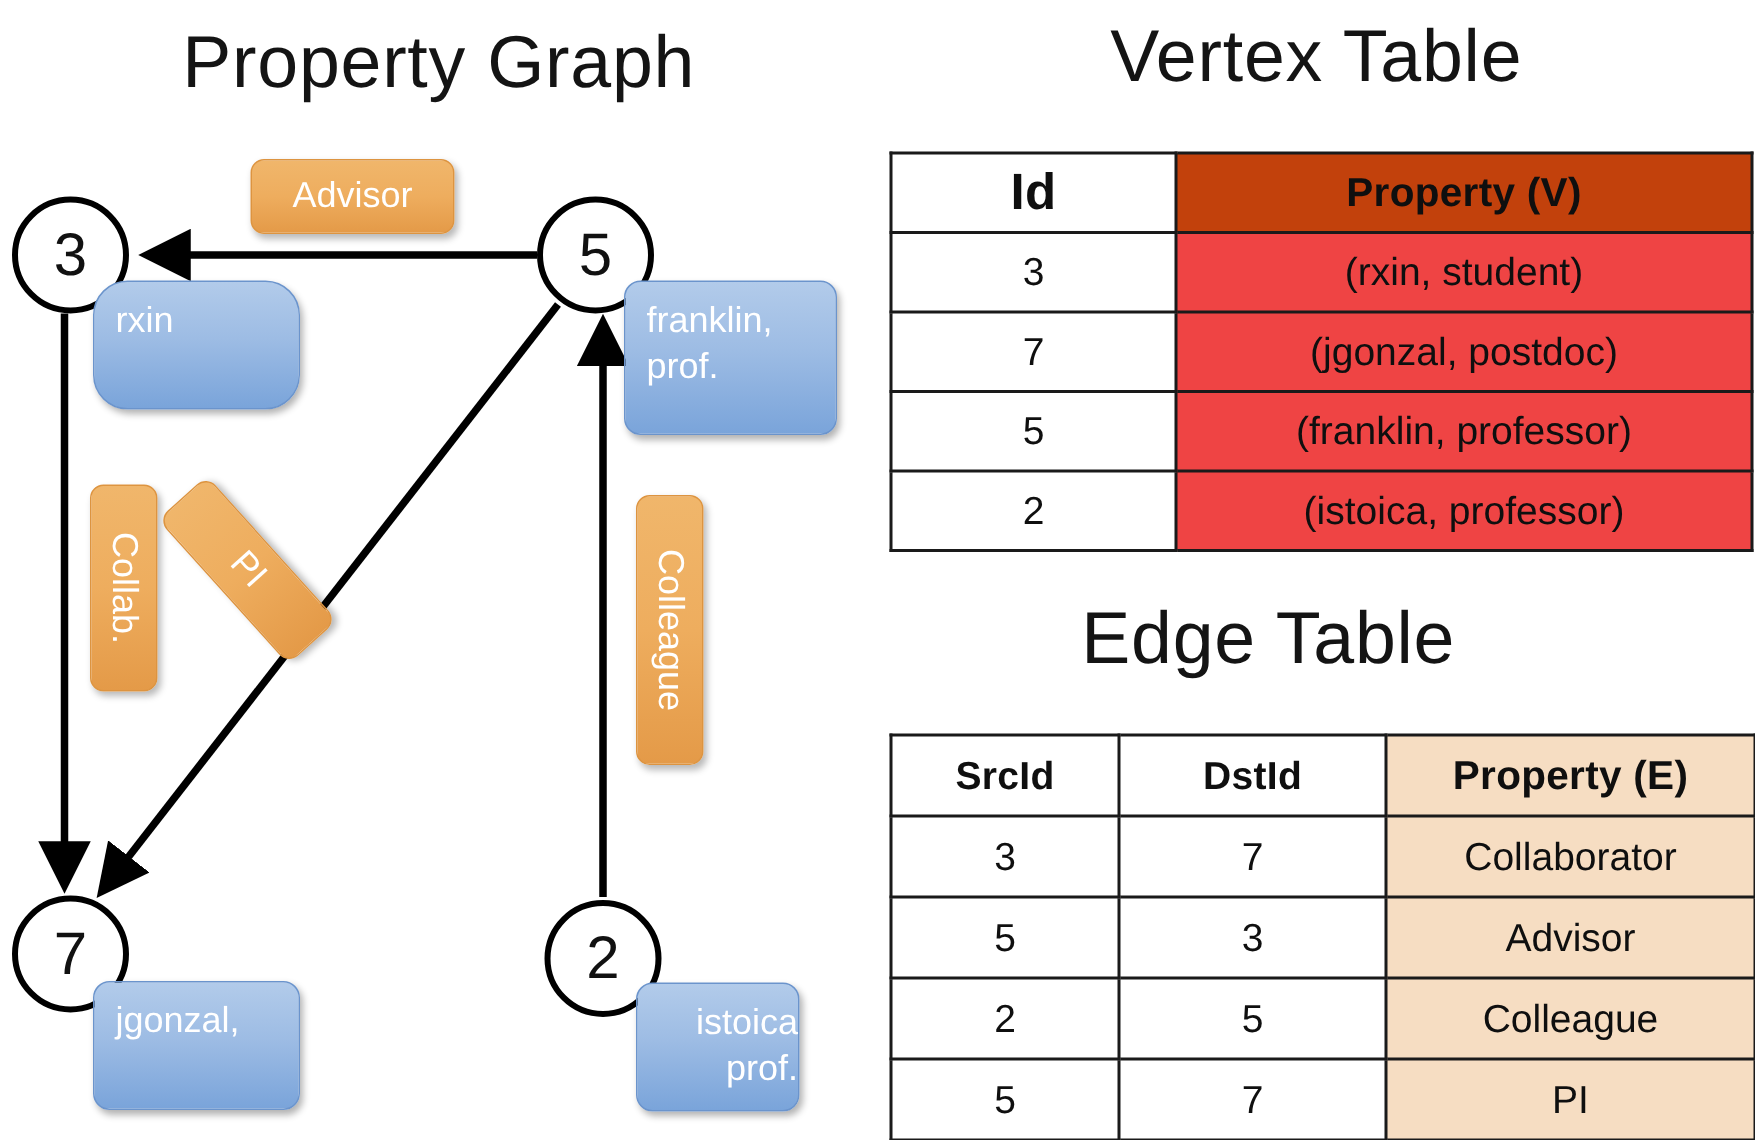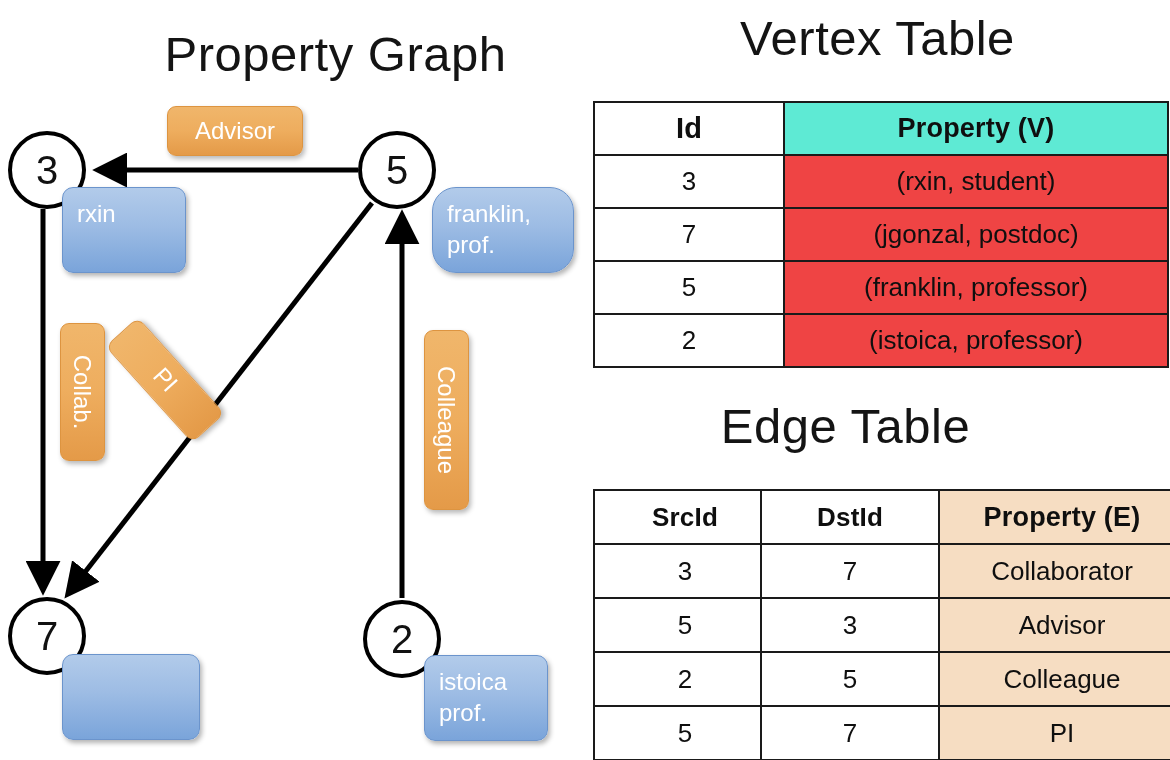--- a/index.html
+++ b/index.html
@@ -20,21 +20,21 @@
   .title {
     position: absolute;
     font-family: "Liberation Sans", sans-serif;
     font-weight: 300;
     font-size: 49px;
     color: #141414;
     letter-spacing: 0.5px;
     white-space: nowrap;
     text-align: center;
   }
-  #title-property-graph { left: 0px;   top: 26px;  width: 585px; margin-left: 43px; }
+  #title-property-graph { left: 0px;   top: 14px;  width: 585px; }
   #title-vertex-table   { left: 585px; top: 10px;  width: 585px; }
   #title-edge-table     { left: 553px; top: 398px; width: 585px; }
 
   
   #graph-panel {
     position: absolute;
     left: 0; top: 0;
     width: 585px; height: 760px;
   }
   #graph-svg {
@@ -75,24 +75,24 @@
     box-shadow: 2px 3px 5px rgba(0,0,0,0.30);
     color: #ffffff;
     font-family: "Liberation Sans", sans-serif;
     font-weight: 400;
     font-size: 24px;
     line-height: 1.28;
     box-sizing: border-box;
     padding: 11px 0 0 14px;
     z-index: 5;
   }
-  #prop-rxin     { left: 62px;  top: 187px; width: 124px; height: 86px; }
-  #prop-franklin { left: 432px; top: 187px; width: 142px; height: 86px; border-radius: 24px; }
+  #prop-rxin     { left: 62px;  top: 187px; width: 138px; height: 86px; border-radius: 23px; }
+  #prop-franklin { left: 416px; top: 187px; width: 142px; height: 103px; }
   #prop-jgonzal  { left: 62px;  top: 654px; width: 138px; height: 86px; }
-  #prop-istoica  { left: 424px; top: 655px; width: 124px; height: 86px; }
+  #prop-istoica  { left: 424px; top: 655px; width: 109px; height: 86px; text-align: right; }
 
   
   .edge-label {
     position: absolute;
     border-radius: 9px;
     background: linear-gradient(to bottom, #f0b66b 0%, #eead5e 50%, #e49a48 100%);
     border: 1px solid #dd9440;
     box-shadow: 2px 3px 5px rgba(0,0,0,0.28);
     color: #ffffff;
     font-family: "Liberation Sans", sans-serif;
@@ -149,29 +149,29 @@
   table.grid th {
     font-weight: 700;
     letter-spacing: 0.2px;
   }
 
   
   #vertex-table { left: 593px; top: 101px; width: 570px; }
   #vertex-table th, #vertex-table td { height: 51px; }
   #vertex-table .col-id       { width: 188px; }
   #vertex-table .col-prop     { width: 382px; background: #ef4444; }
-  #vertex-table th.col-prop   { background: #5eead4; font-size: 27px; }
-  #vertex-table th.col-id     { font-size: 29px; }
+  #vertex-table th.col-prop   { background: #c2410c; font-size: 27px; }
+  #vertex-table th.col-id     { font-size: 34px; }
   #vertex-table td            { font-size: 26px; font-weight: 300; }
   #vertex-table td.col-prop   { font-size: 26px; }
 
   
   #edge-table { left: 593px; top: 489px; width: 570px; }
   #edge-table th, #edge-table td { height: 52px; }
-  #edge-table .col-src  { width: 150px; padding-left: 15px; }
+  #edge-table .col-src  { width: 150px; }
   #edge-table .col-dst  { width: 176px; }
   #edge-table .col-prop { width: 244px; background: #f6ddc2; margin-top: 13px; }
   #edge-table th        { font-size: 26px; }
   #edge-table th.col-prop { background: #f6ddc2; font-size: 27px; }
   #edge-table td        { font-size: 26px; font-weight: 300; }
   
   #edge-table .col-prop { border-left: 2px solid #1a1a1a; }
 </style>
 </head>
 <body>
@@ -232,20 +232,21 @@
   <div class="prop-box" id="prop-rxin">
     <div>rxin</div>
   </div>
 
   <div class="prop-box" id="prop-franklin">
     <div>franklin,</div>
     <div>prof.</div>
   </div>
 
   <div class="prop-box" id="prop-jgonzal">
+    <div>jgonzal,</div>
   </div>
 
   <div class="prop-box" id="prop-istoica">
     <div>istoica</div>
     <div>prof.</div>
   </div>
 
 </div>
 
 <table class="grid" id="vertex-table">

